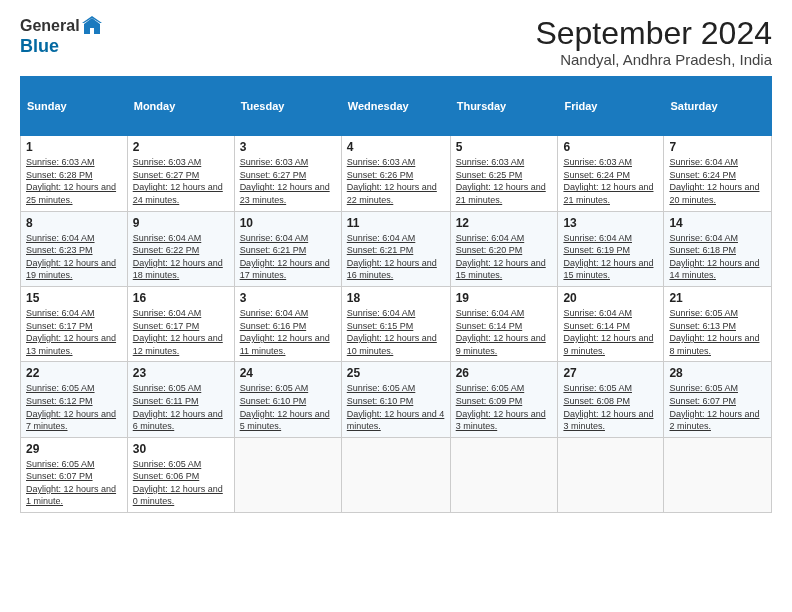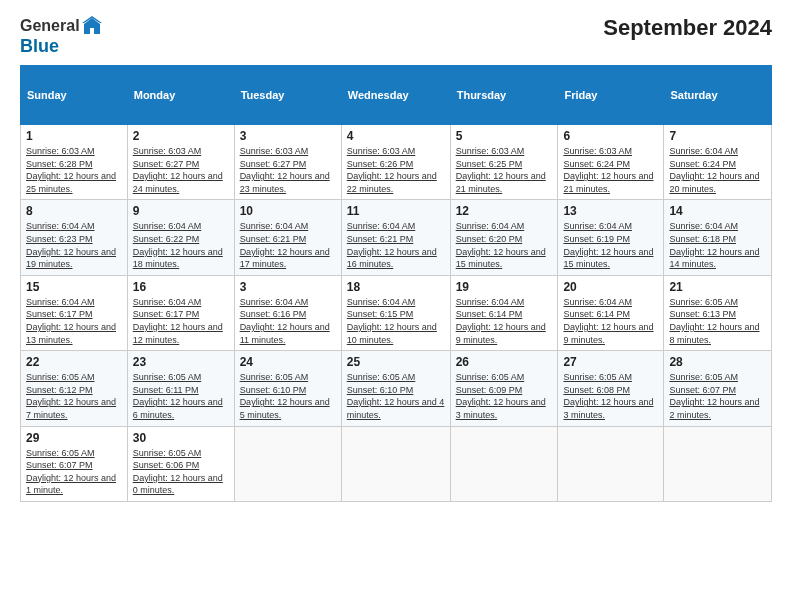--- a/index.html
+++ b/index.html
@@ -36,22 +36,22 @@
     .logo-blue { font-size: 18px; font-weight: bold; color: #0369a1; }
     .logo-icon {
       width: 20px;
       height: 20px;
       margin-left: 2px;
     }
     .title-section {
       text-align: right;
     }
     .month-title {
-      font-size: 22px;
-      font-weight: bold;
+      font-size: 32px;
+      font-weight: normal;
       color: #222;
       line-height: 1.1;
     }
     .subtitle {
       font-size: 15px;
       color: #444;
     }
     .calendar {
       width: 100%;
       border-collapse: collapse;
@@ -105,20 +105,21 @@
         <span class="logo-general">General</span>
         <svg class="logo-icon" viewBox="0 0 20 20">
           <path d="M10 2 L18 8 L18 18 L12 18 L12 12 L8 12 L8 18 L2 18 L2 8 Z" fill="#1a7abf"></path>
           <polygon points="10,0 20,7 18,7 10,2 2,7 0,7" fill="#1a7abf"></polygon>
         </svg>
       </div>
       <span class="logo-blue">Blue</span>
     </div>
     <div class="title-section">
       <div class="month-title">September 2024</div>
+      <div class="subtitle">Nandyal, Andhra Pradesh, India</div>
     </div>
   </div>
 
   <table class="calendar">
     <thead>
       <tr>
         <th>Sunday</th>
         <th>Monday</th>
         <th>Tuesday</th>
         <th>Wednesday</th>

